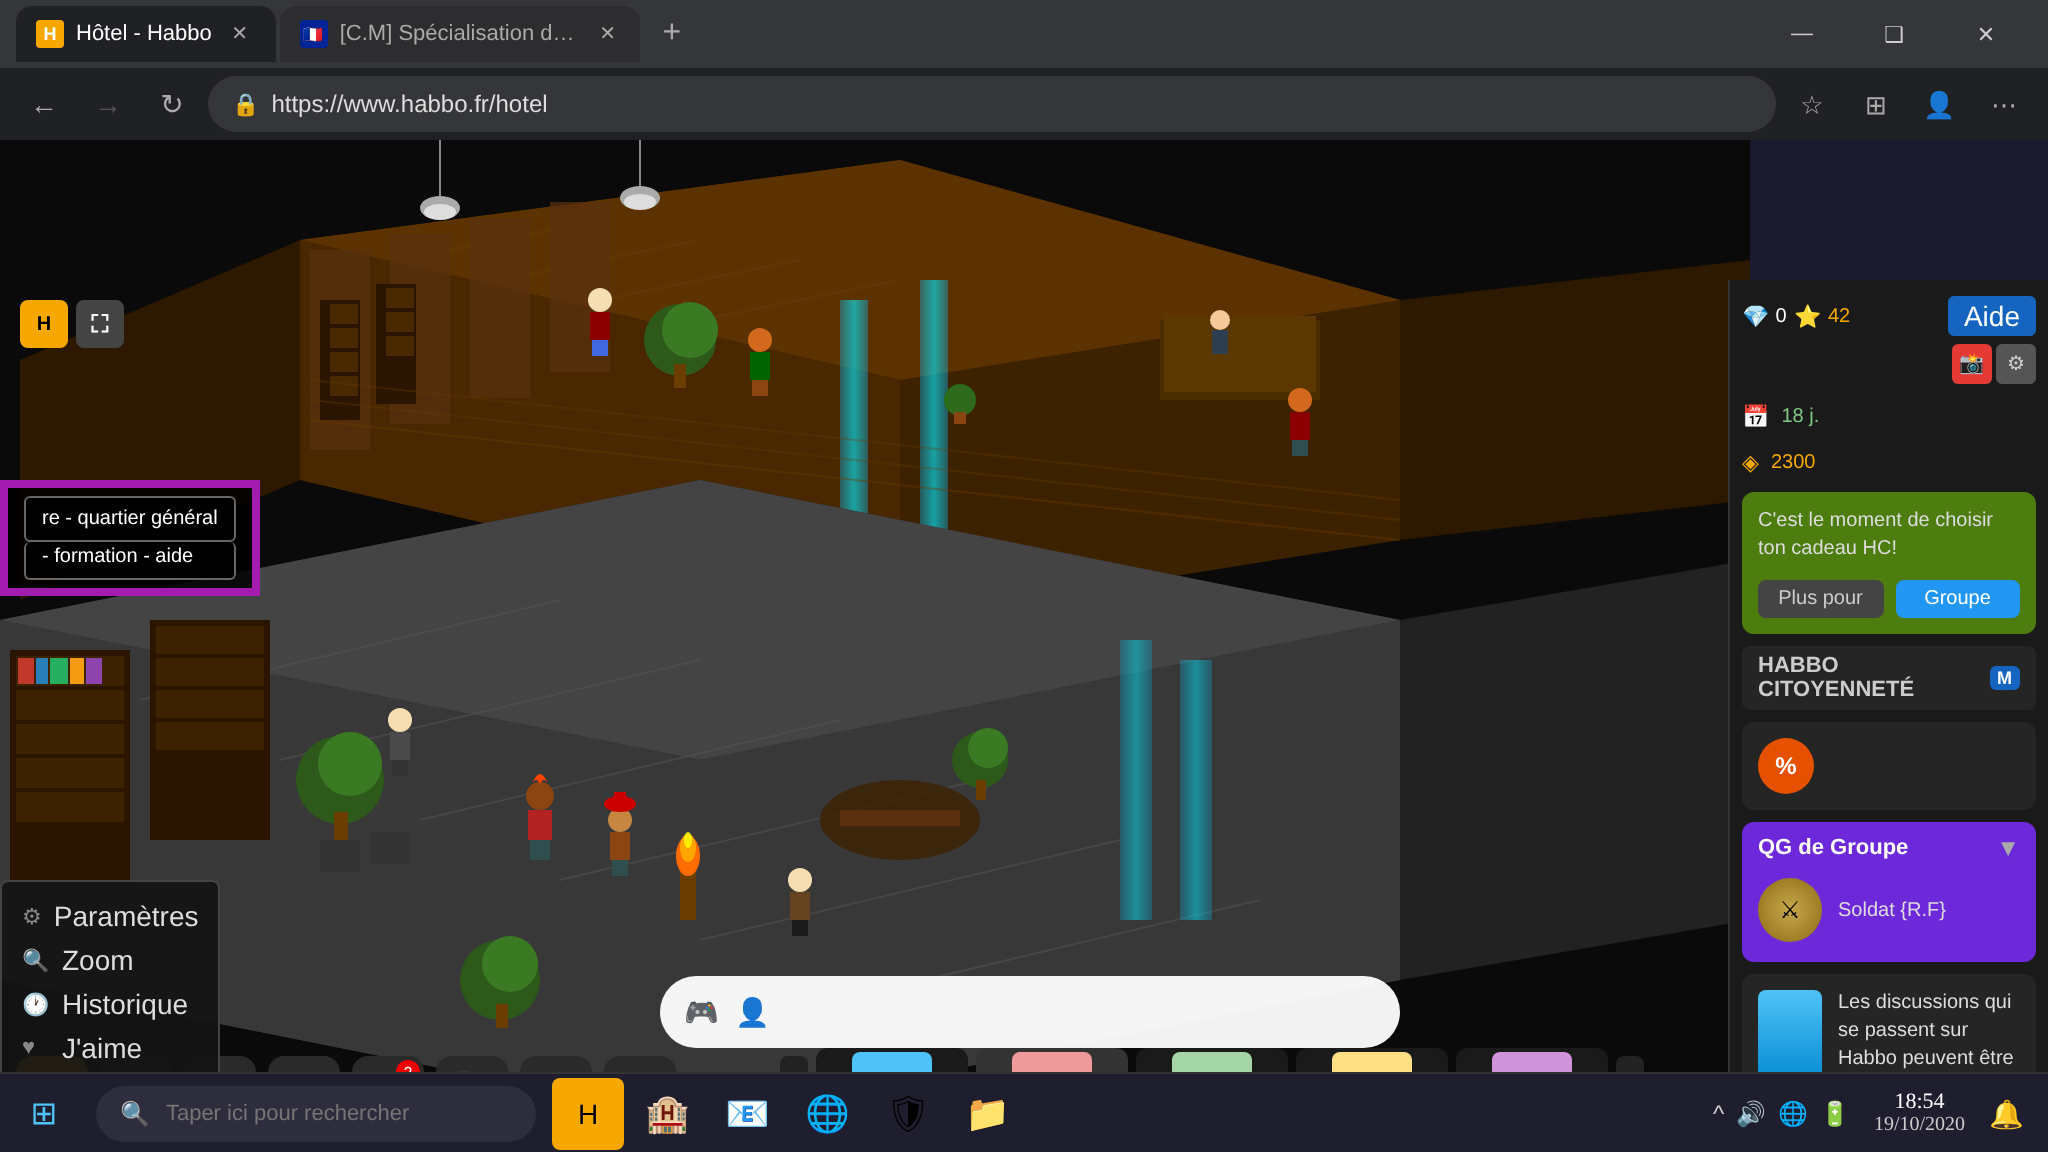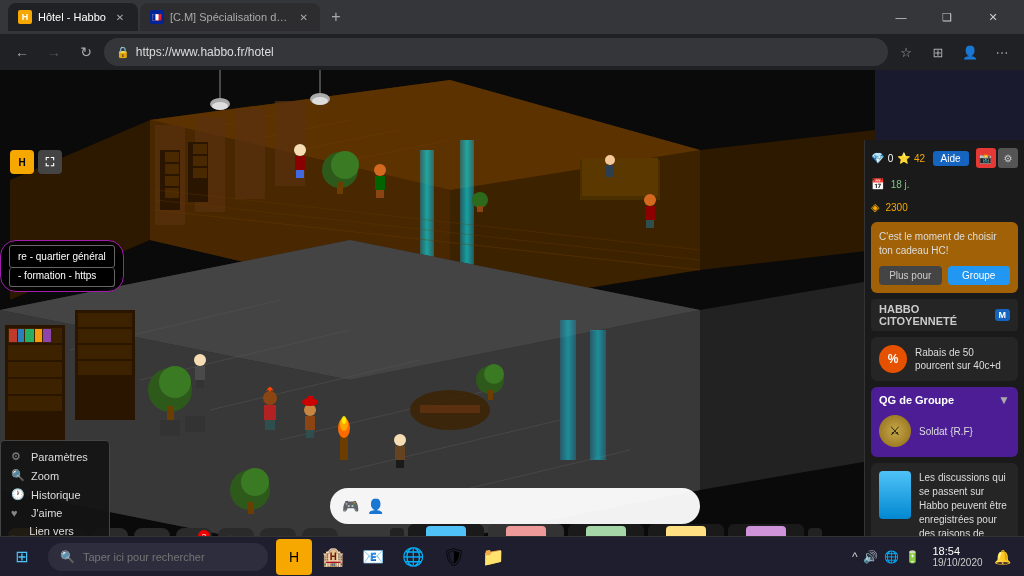--- a/index.html
+++ b/index.html
@@ -144,22 +144,22 @@
       width: 100%; height: 100%;
     }
 
     
     #tooltip-box {
       position: absolute;
       top: 170px;
       left: 0px;
       background: rgba(0,0,0,0.85);
       color: #fff;
-      border: 1px solid #a21caf;
-      border-radius: 16px;
+      border: 4px solid #a21caf;
+      border-radius: 0;
       padding: 4px 8px;
       font-size: 11px;
       z-index: 10;
       line-height: 1.5;
     }
 
     
     #mini-controls {
       position: absolute;
       top: 80px;
@@ -307,35 +307,35 @@
     .stat-icon { font-size: 11px; }
     .stat-val { color: #fff; font-size: 10px; }
     .stat-val.gold { color: #f7a800; }
 
     .aide-btn {
       background: #1565c0;
       color: #fff;
       border: none;
       border-radius: 3px;
       padding: 2px 8px;
-      font-size: 10px;
+      font-size: 14px;
       cursor: pointer;
       margin-left: auto;
     }
     .panel-icon {
       width: 20px; height: 20px;
       background: #333;
       border-radius: 3px;
       display: flex; align-items: center; justify-content: center;
       font-size: 10px; cursor: pointer; color: #ccc;
     }
 
     
     .gift-promo {
-      background: #a16207;
+      background: #4d7c0f;
       border-radius: 6px;
       padding: 8px;
     }
     .gift-promo-text {
       color: #ddd;
       font-size: 10px;
       line-height: 1.4;
       margin-bottom: 8px;
     }
     .promo-buttons {
@@ -389,21 +389,21 @@
       font-size: 14px;
     }
     .discount-text {
       font-size: 10px;
       color: #ddd;
       line-height: 1.3;
     }
 
     
     .group-box {
-      background: #4c1d95;
+      background: #6d28d9;
       border-radius: 6px;
       padding: 6px 8px;
       text-align: center;
     }
     .group-header {
       display: flex; align-items: center; justify-content: space-between;
       margin-bottom: 4px;
     }
     .group-title {
       color: #fff;
@@ -465,21 +465,21 @@
       padding: 6px;
       z-index: 25;
     }
     .side-menu-item {
       display: flex; align-items: center; gap: 6px;
       padding: 3px 4px;
       cursor: pointer;
       border-radius: 3px;
     }
     .side-menu-icon { font-size: 11px; color: #888; width: 14px; }
-    .side-menu-label { font-size: 11px; color: #ddd; }
+    .side-menu-label { font-size: 14px; color: #ddd; }
     .side-menu-arrow { color: #555; font-size: 9px; }
 
     
     #taskbar {
       position: absolute;
       bottom: 0;
       left: 0;
       width: 1024px;
       height: 40px;
       background: #1e1e2e;
@@ -510,21 +510,22 @@
       width: 100%;
     }
     .taskbar-right {
       margin-left: auto;
       display: flex;
       align-items: center;
       padding-right: 12px;
       gap: 12px;
     }
     .taskbar-time {
-      text-align: left;
+      text-align: center;
+      font-family: Liberation Serif, serif;
     }
     .taskbar-time-val {
       color: #fff;
       font-size: 11px;
       display: block;
     }
     .taskbar-date-val {
       color: #ccc;
       font-size: 10px;
       display: block;
@@ -784,21 +785,21 @@
       </g>
     </svg>
 
     <div id="mini-controls">
       <div class="mini-ctrl-btn yellow">H</div>
       <div class="mini-ctrl-btn dk" style="font-size:12px;">⛶</div>
     </div>
 
     <div id="tooltip-box">
       <div class="context-tooltip">re - quartier général</div>
-      <div class="context-tooltip" style="border-top:none; padding-top:0;">- formation - https</div>
+      <div class="context-tooltip" style="border-top:none; padding-top:0;">- formation - aide</div>
     </div>
 
     <div id="chat-bar">
       <span style="font-size:14px;">🎮</span>
       <span style="font-size:14px;">👤</span>
     </div>
 
     <div id="bottom-toolbar">
       <div class="toolbar-btn active" style="background:#f7a800; width:36px; height:36px; border-radius:8px; display:flex; align-items:center; justify-content:center; font-size:18px; cursor:pointer;">🏨</div>
       <div class="toolbar-btn" style="background:#2a2a2a;">🧭</div>
@@ -899,21 +900,20 @@
 
     <div class="section-header">
       <span>HABBO CITOYENNETÉ</span>
       <span class="m-badge">M</span>
     </div>
 
     <div class="discount-box">
       <div class="discount-icon">
         <span style="color:#fff; font-size:12px; font-weight:bold;">%</span>
       </div>
-      <div class="discount-text">Rabais de 50 pourcent sur 40c+d</div>
     </div>
 
     <div class="group-box">
       <div class="group-header">
         <span class="group-title">QG de Groupe</span>
         <span class="group-arrow">▼</span>
       </div>
       <div class="group-member">
         <div class="group-avatar">
           <span>⚔</span>

